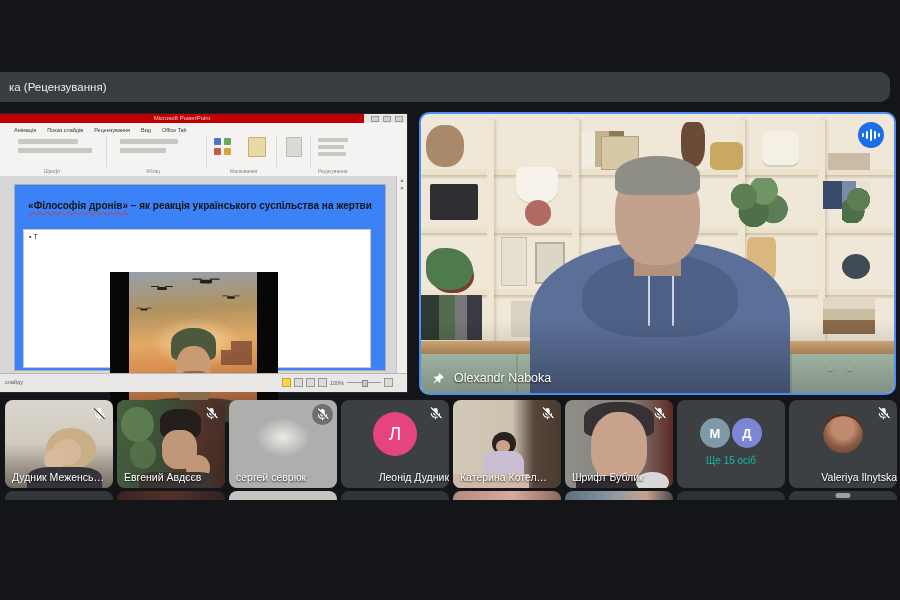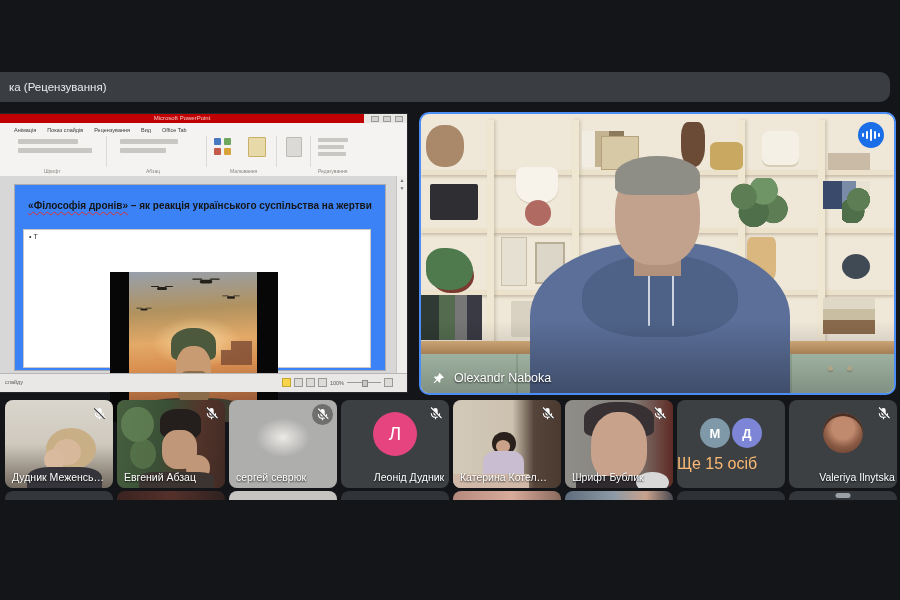--- a/index.html
+++ b/index.html
@@ -77,30 +77,30 @@
   .badge-audio i{display:block;width:2px;background:#fff;border-radius:1px;}
   .name-plate{position:absolute;left:11px;bottom:8px;display:flex;align-items:center;gap:9px;
               color:#fff;font-size:12.5px;text-shadow:0 1px 2px rgba(0,0,0,.75);}
   
   .row{position:absolute;left:5px;top:400px;display:flex;gap:4px;}
   .tile{position:relative;width:108px;height:88px;border-radius:8px;background:#3c4043;overflow:hidden;}
   .vid{position:absolute;inset:0;}
   .blob{position:absolute;border-radius:50%;}
   .nm{position:absolute;left:7px;bottom:5px;right:3px;font-size:10.5px;color:#fff;
       text-shadow:0 1px 2px rgba(0,0,0,.85);white-space:nowrap;overflow:hidden;}
-  .nm.center{left:0;right:0;text-align:center;padding-left:28px;}
+  .nm.center{left:0;right:0;text-align:right;padding-left:28px;}
   .mic{position:absolute;top:6px;right:6px;width:15px;height:15px;}
   .mic.circ{background:rgba(90,90,90,.75);border-radius:50%;padding:3px;top:4px;right:4px;}
   .avatar-letter{position:absolute;left:50%;top:12px;transform:translateX(-50%);width:44px;height:44px;
                  border-radius:50%;color:#fff;font-size:19px;display:flex;align-items:center;justify-content:center;}
   .ov-avatars{position:absolute;left:50%;top:18px;transform:translateX(-50%);display:flex;}
   .ov{width:30px;height:30px;border-radius:50%;color:#fff;font-size:13px;font-weight:bold;
       display:flex;align-items:center;justify-content:center;}
   .ov + .ov{margin-left:2px;}
-  .ov-label{position:absolute;left:0;right:0;top:55px;text-align:left;color:#fdba74;font-size:16px;}
+  .ov-label{position:absolute;left:0;right:0;top:55px;text-align:center;color:#14b8a6;font-size:10px;}
   .avatar-photo{position:absolute;left:50%;top:13px;transform:translateX(-50%);width:40px;height:40px;border-radius:50%;
                 background:radial-gradient(circle at 50% 38%,#c08a6e 0 34%,#8a5a44 60%,#5e3a2c 100%);
                 box-shadow:inset 0 3px 0 #4a2f24;}
   
   .row2{position:absolute;left:5px;top:491px;display:flex;gap:4px;}
   .sl{width:108px;height:9px;border-radius:8px 8px 0 0;position:relative;}
   .pill{position:absolute;left:50%;top:2px;transform:translateX(-50%);width:15px;height:5px;
         border-radius:3px;background:#9aa0a6;}
 </style>
 </head>
@@ -289,21 +289,21 @@
         <span class="blob" style="left:42%;top:34%;width:32%;height:44%;background:#c09879;border-radius:42%;"></span>
         <span class="blob" style="left:64%;top:62%;width:22%;height:30%;background:#c09879;"></span>
         <span class="blob" style="left:20%;top:82%;width:70%;height:30%;background:#3c3430;border-radius:20%;"></span>
       </div>
       <svg class="mic" viewBox="0 0 24 24">
           <path fill="#fff" d="M12 15a3.5 3.5 0 0 0 3.5-3.5v-5a3.5 3.5 0 0 0-7 0v5A3.5 3.5 0 0 0 12 15z"></path>
           <path fill="#fff" d="M17.7 11.5a5.7 5.7 0 0 1-11.4 0H4.5a7.5 7.5 0 0 0 6.6 7.4V21h1.8v-2.1a7.5 7.5 0 0 0 6.6-7.4z"></path>
           <path stroke="#3c4043" stroke-width="3.4" d="M4 3.2 20.8 20"></path>
           <path stroke="#fff" stroke-width="1.8" d="M4.8 2.4 21.6 19.2"></path>
         </svg>
-      <span class="nm">Евгений Абзац</span>
+      <span class="nm">Евгений Авдєєв</span>
     </div>
 
     <div class="tile">
       <div class="vid" style="background:#aeaead;">
         <span class="blob" style="left:25%;top:20%;width:50%;height:45%;background:radial-gradient(closest-side,#eceae6,rgba(236,234,230,0));border-radius:0;"></span>
       </div>
       <svg class="mic circ" viewBox="0 0 24 24">
           <path fill="#fff" d="M12 15a3.5 3.5 0 0 0 3.5-3.5v-5a3.5 3.5 0 0 0-7 0v5A3.5 3.5 0 0 0 12 15z"></path>
           <path fill="#fff" d="M17.7 11.5a5.7 5.7 0 0 1-11.4 0H4.5a7.5 7.5 0 0 0 6.6 7.4V21h1.8v-2.1a7.5 7.5 0 0 0 6.6-7.4z"></path>
           <path stroke="#5a5a5a" stroke-width="3.4" d="M4 3.2 20.8 20"></path>

